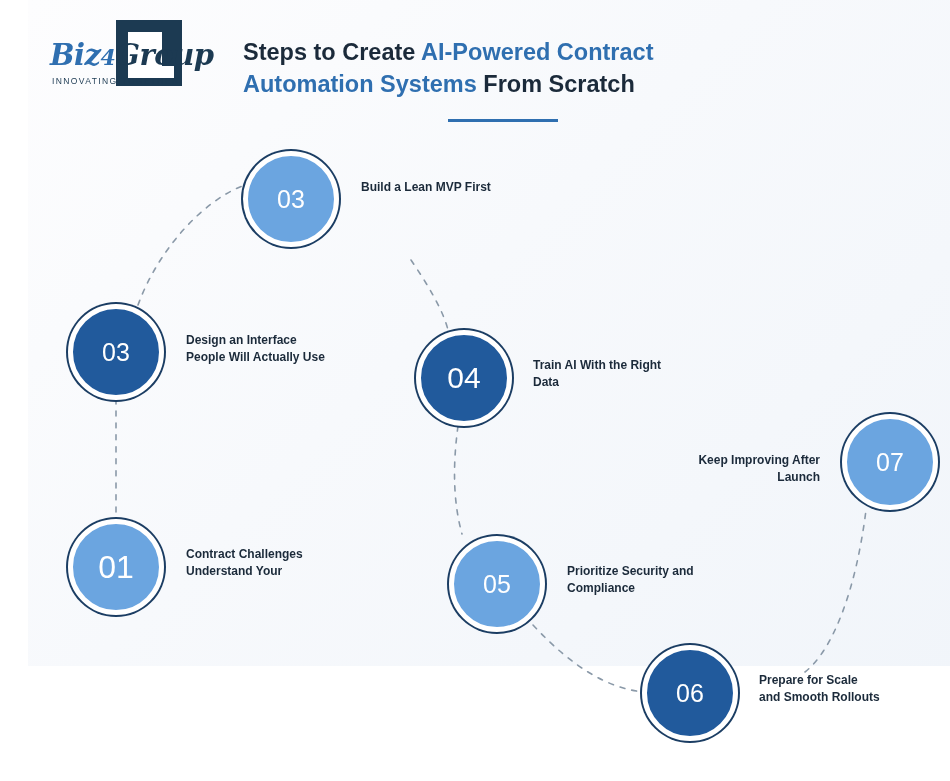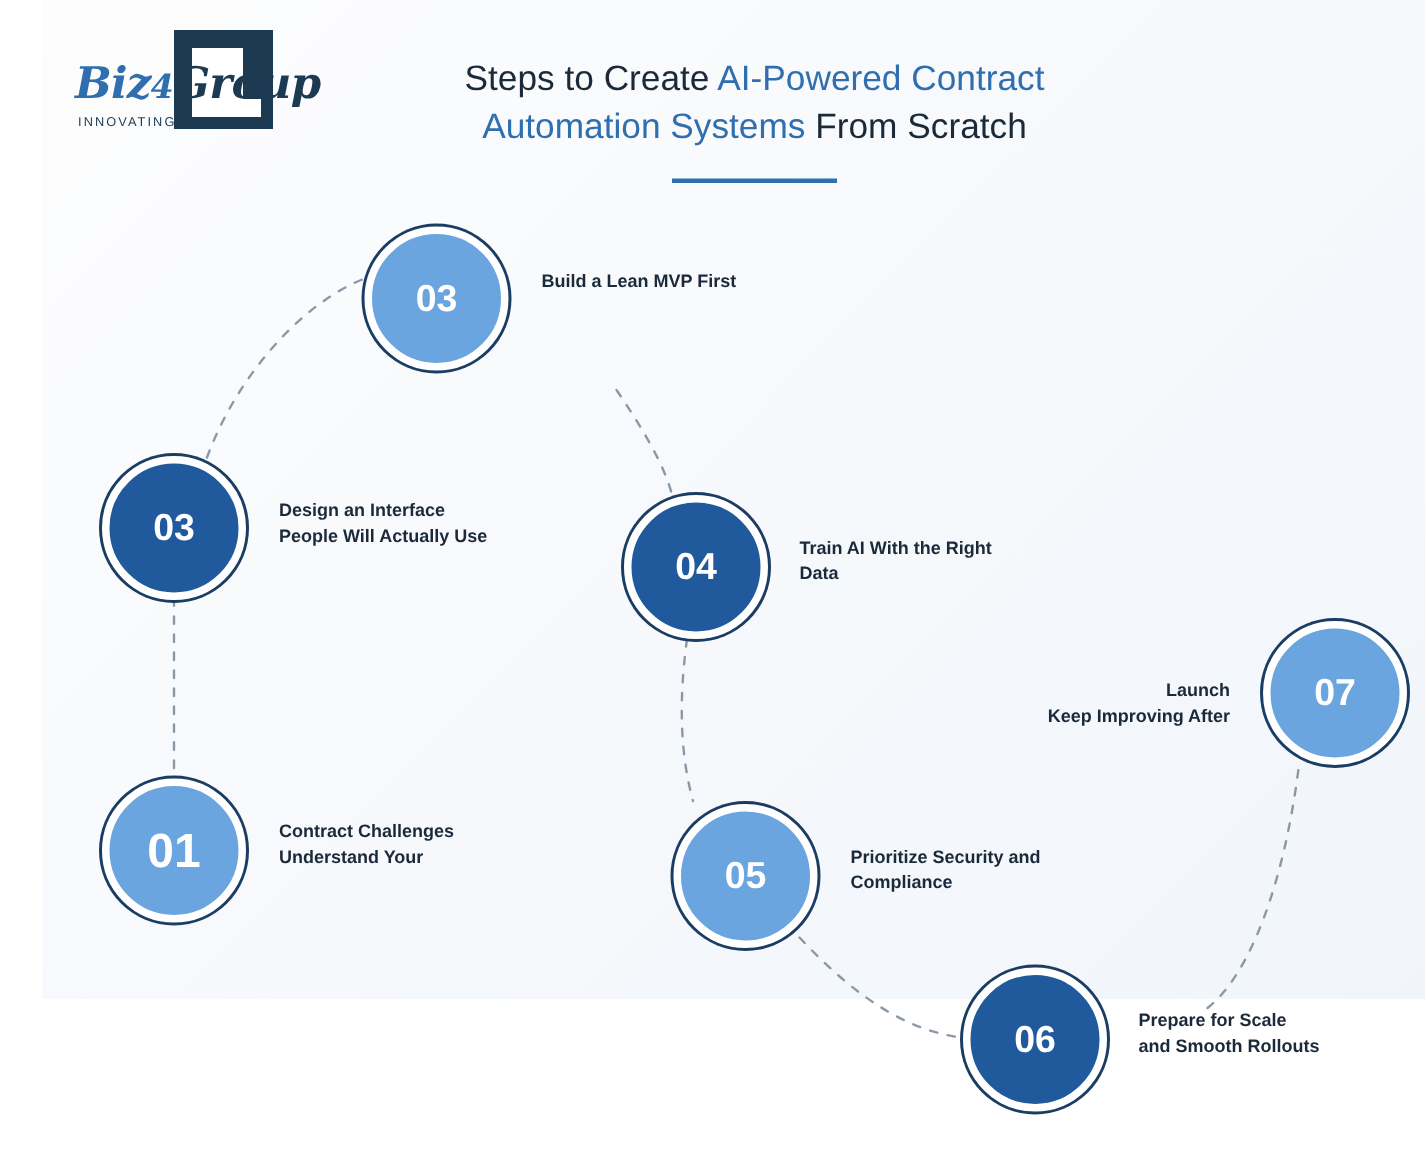--- a/index.html
+++ b/index.html
@@ -77,23 +77,23 @@
     font-weight: normal;
     white-space: nowrap;
   }
 
   
   #title {
     position: absolute;
     left: 215px;
     top: 36px;
     width: 520px;
-    text-align: center;
+    text-align: left;
     font-size: 23.5px;
-    font-weight: normal;
+    font-weight: bold;
     color: #1b2a3a;
     line-height: 1.38;
   }
   #title .hl { color: #2f6fb0; }
   #title-underline {
     position: absolute;
     left: 420px;
     top: 119px;
     width: 110px;
     height: 3px;
@@ -109,21 +109,21 @@
     height: 781px;
   }
 
   
   .node {
     position: absolute;
     border-radius: 50%;
     display: flex;
     align-items: center;
     justify-content: center;
-    font-weight: bold;
+    font-weight: normal;
     color: #ffffff;
     box-sizing: border-box;
   }
   .node .num { pointer-events: none; }
 
   .step-label {
     position: absolute;
     font-size: 12px;
     font-weight: bold;
     color: #1b2a3a;
@@ -175,21 +175,21 @@
   </div>
 
   <div class="node" style="left:215px; top:151px; width:96px; height:96px; background:#6ba5e0; border:5px solid #ffffff; box-shadow:0 0 0 2px #1b3d63; font-size:25px;">
     <span class="num">03</span>
   </div>
   <div class="step-label" style="left:333px; top:179px; width:230px;">
     <div>Build a Lean MVP First</div>
     <div></div>
   </div>
 
-  <div class="node" style="left:388px; top:330px; width:96px; height:96px; background:#215a9c; border:5px solid #ffffff; box-shadow:0 0 0 2px #1b3d63; font-size:25px;">
+  <div class="node" style="left:388px; top:330px; width:96px; height:96px; background:#215a9c; border:5px solid #ffffff; box-shadow:0 0 0 2px #1b3d63; font-size:30px;">
     <span class="num">04</span>
   </div>
   <div class="step-label" style="left:505px; top:357px; width:230px;">
     <div>Train AI With the Right</div>
     <div>Data</div>
   </div>
 
   <div class="node" style="left:421px; top:536px; width:96px; height:96px; background:#6ba5e0; border:5px solid #ffffff; box-shadow:0 0 0 2px #1b3d63; font-size:25px;">
     <span class="num">05</span>
   </div>
@@ -203,17 +203,17 @@
   </div>
   <div class="step-label" style="left:731px; top:672px; width:215px;">
     <div>Prepare for Scale</div>
     <div>and Smooth Rollouts</div>
   </div>
 
   <div class="node" style="left:814px; top:414px; width:96px; height:96px; background:#6ba5e0; border:5px solid #ffffff; box-shadow:0 0 0 2px #1b3d63; font-size:25px;">
     <span class="num">07</span>
   </div>
   <div class="step-label" style="left:580px; top:452px; width:212px; text-align:right;">
+    <div>Keep Improving After</div>
     <div>Launch</div>
-    <div>Keep Improving After</div>
   </div>
 
 </div>
 
 </body></html>

